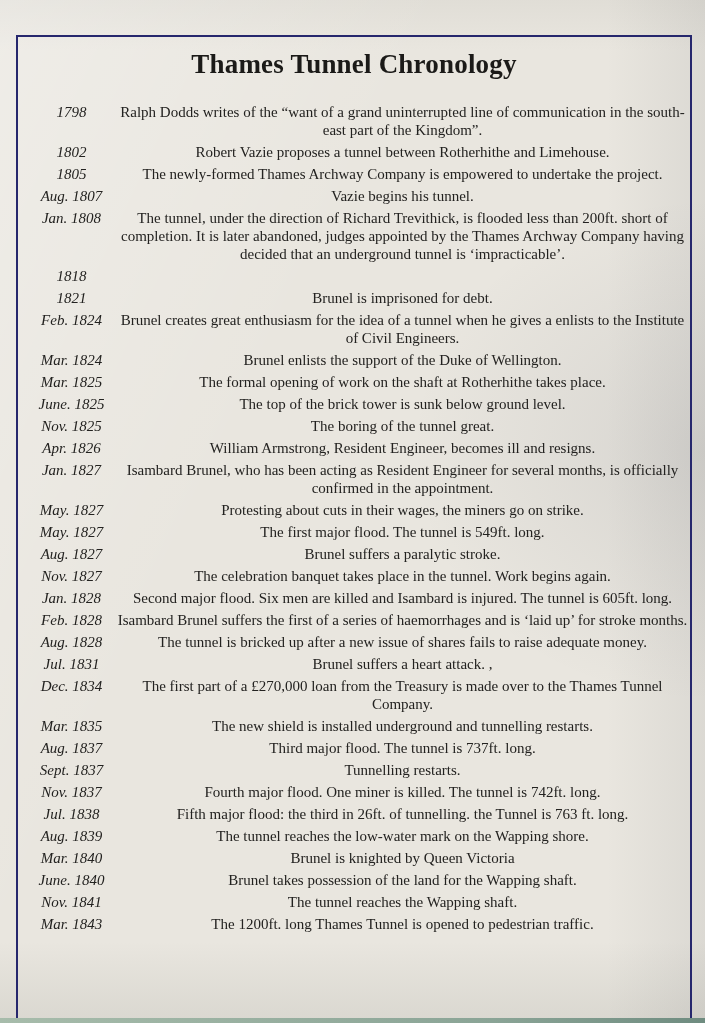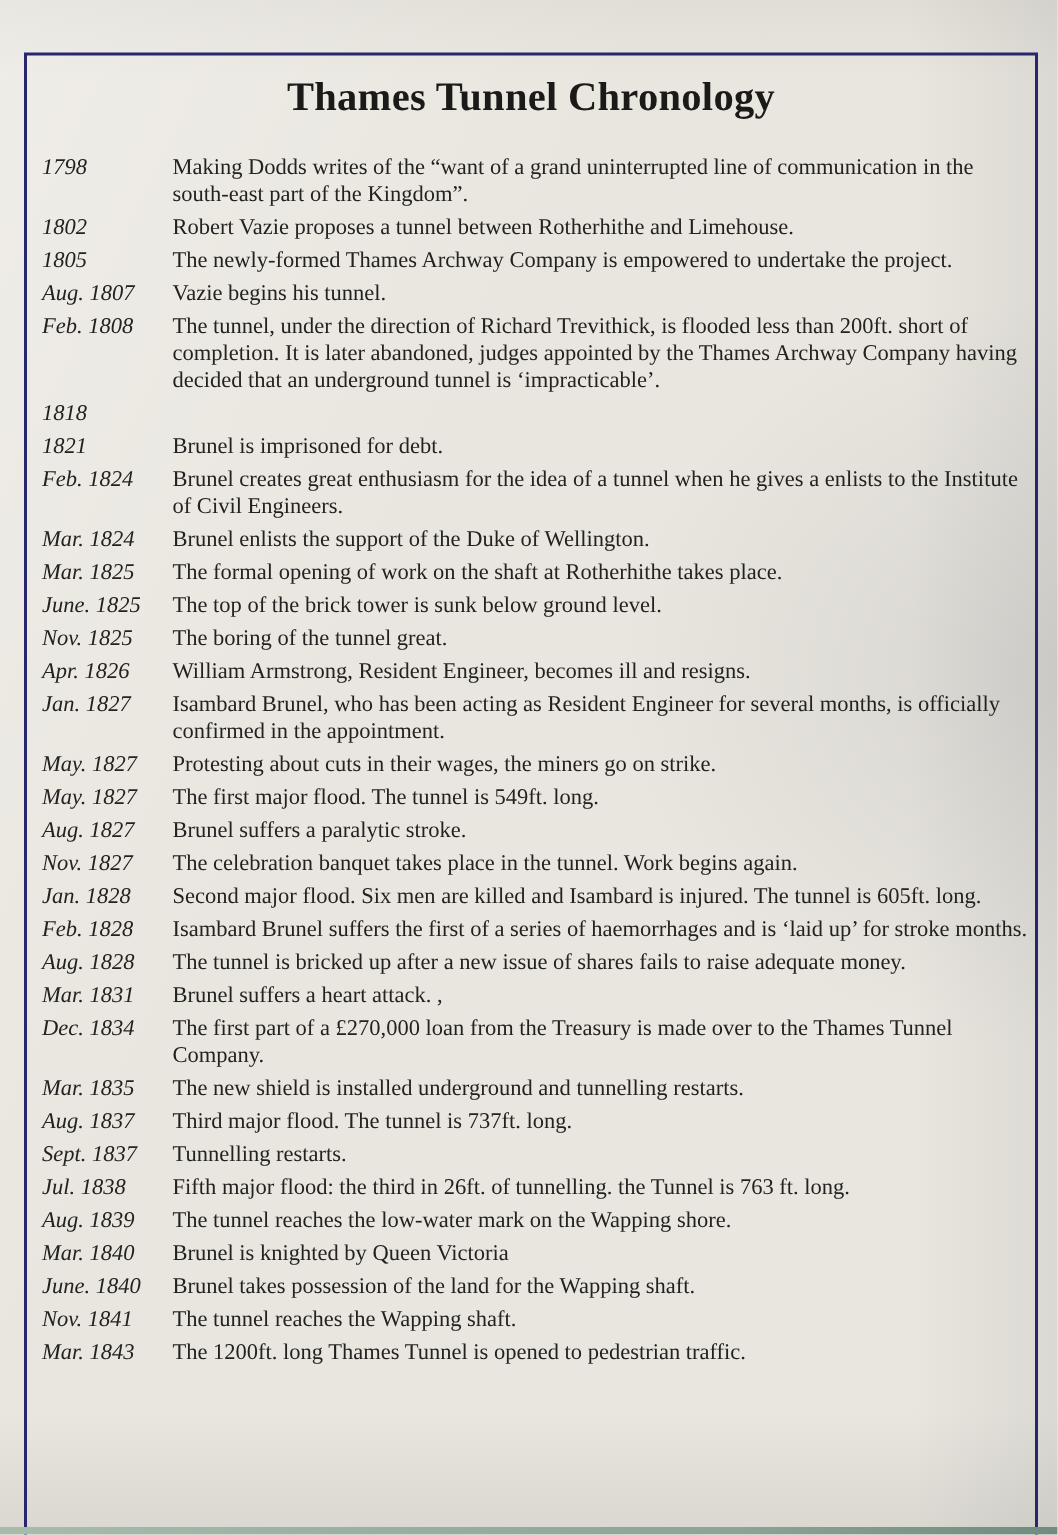--- a/index.html
+++ b/index.html
@@ -49,20 +49,21 @@
     left: 10px;
     width: 662px;
   }
 
   .row {
     display: flex;
     align-items: flex-start;
     margin-bottom: 4px;
     font-size: 15px;
     line-height: 18px;
+    text-align: center;
   }
 
   .date {
     flex: 0 0 87px;
     font-style: italic;
   }
 
   .desc {
     flex: 1 1 auto;
     max-width: 575px;
@@ -79,36 +80,36 @@
 </style>
 </head>
 <body>
 
 <div class="canvas">
   <div class="frame">
     <h1 class="title">Thames Tunnel Chronology</h1>
     <div class="list">
         <div class="row">
     <span class="date">1798</span>
-    <span class="desc">Making Dodds writes of the “want of a grand uninterrupted line of communication in the south-east part of the Kingdom”.</span>
+    <span class="desc">Ralph Dodds writes of the “want of a grand uninterrupted line of communication in the south-east part of the Kingdom”.</span>
   </div>
         <div class="row">
     <span class="date">1802</span>
     <span class="desc">Robert Vazie proposes a tunnel between Rotherhithe and Limehouse.</span>
   </div>
         <div class="row">
     <span class="date">1805</span>
     <span class="desc">The newly-formed Thames Archway Company is empowered to undertake the project.</span>
   </div>
         <div class="row">
     <span class="date">Aug. 1807</span>
     <span class="desc">Vazie begins his tunnel.</span>
   </div>
         <div class="row">
-    <span class="date">Feb. 1808</span>
+    <span class="date">Jan. 1808</span>
     <span class="desc">The tunnel, under the direction of Richard Trevithick, is flooded less than 200ft. short of completion. It is later abandoned, judges appointed by the Thames Archway Company having decided that an underground tunnel is ‘impracticable’.</span>
   </div>
         <div class="row">
     <span class="date">1818</span>
   </div>
         <div class="row">
     <span class="date">1821</span>
     <span class="desc">Brunel is imprisoned for debt.</span>
   </div>
         <div class="row">
@@ -161,40 +162,44 @@
   </div>
         <div class="row">
     <span class="date">Feb. 1828</span>
     <span class="desc">Isambard Brunel suffers the first of a series of haemorrhages and is ‘laid up’ for stroke months.</span>
   </div>
         <div class="row">
     <span class="date">Aug. 1828</span>
     <span class="desc">The tunnel is bricked up after a new issue of shares fails to raise adequate money.</span>
   </div>
         <div class="row">
-    <span class="date">Mar. 1831</span>
+    <span class="date">Jul. 1831</span>
     <span class="desc">Brunel suffers a heart attack.  ,</span>
   </div>
         <div class="row">
     <span class="date">Dec. 1834</span>
     <span class="desc">The first part of a £270,000 loan from the Treasury is made over to the Thames Tunnel Company.</span>
   </div>
         <div class="row">
     <span class="date">Mar. 1835</span>
     <span class="desc">The new shield is installed underground and tunnelling restarts.</span>
   </div>
         <div class="row">
     <span class="date">Aug. 1837</span>
     <span class="desc">Third major flood. The tunnel is 737ft. long.</span>
   </div>
         <div class="row">
     <span class="date">Sept. 1837</span>
     <span class="desc">Tunnelling restarts.</span>
   </div>
         <div class="row">
+    <span class="date">Nov. 1837</span>
+    <span class="desc">Fourth major flood. One miner is killed. The tunnel is 742ft. long.</span>
+  </div>
+        <div class="row">
     <span class="date">Jul. 1838</span>
     <span class="desc">Fifth major flood: the third in 26ft. of tunnelling. the Tunnel is 763 ft. long.</span>
   </div>
         <div class="row">
     <span class="date">Aug. 1839</span>
     <span class="desc">The tunnel reaches the low-water mark on the Wapping shore.</span>
   </div>
         <div class="row">
     <span class="date">Mar. 1840</span>
     <span class="desc">Brunel is knighted by Queen Victoria</span>

